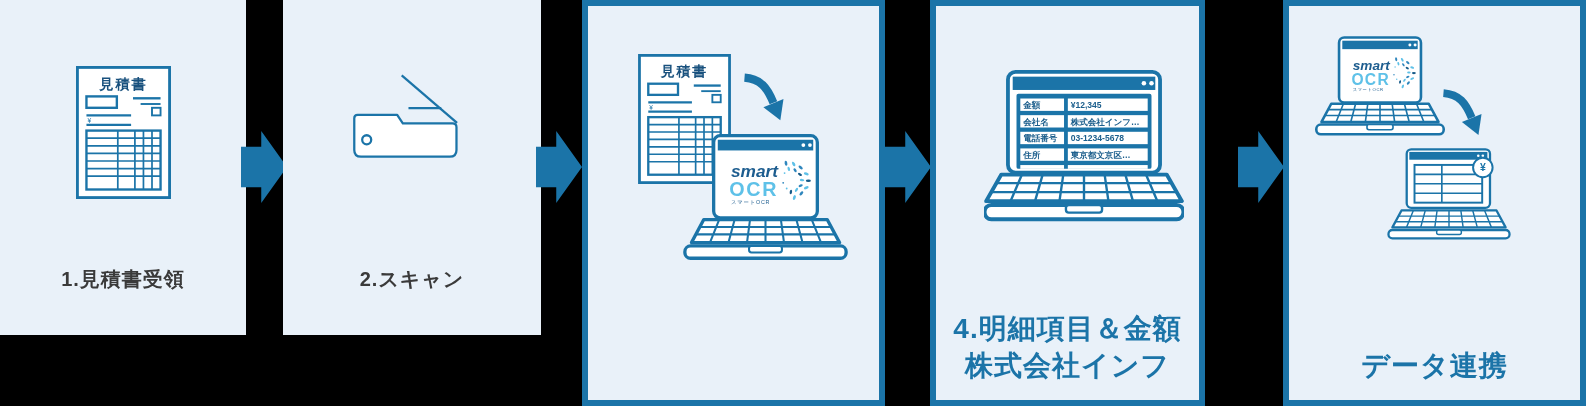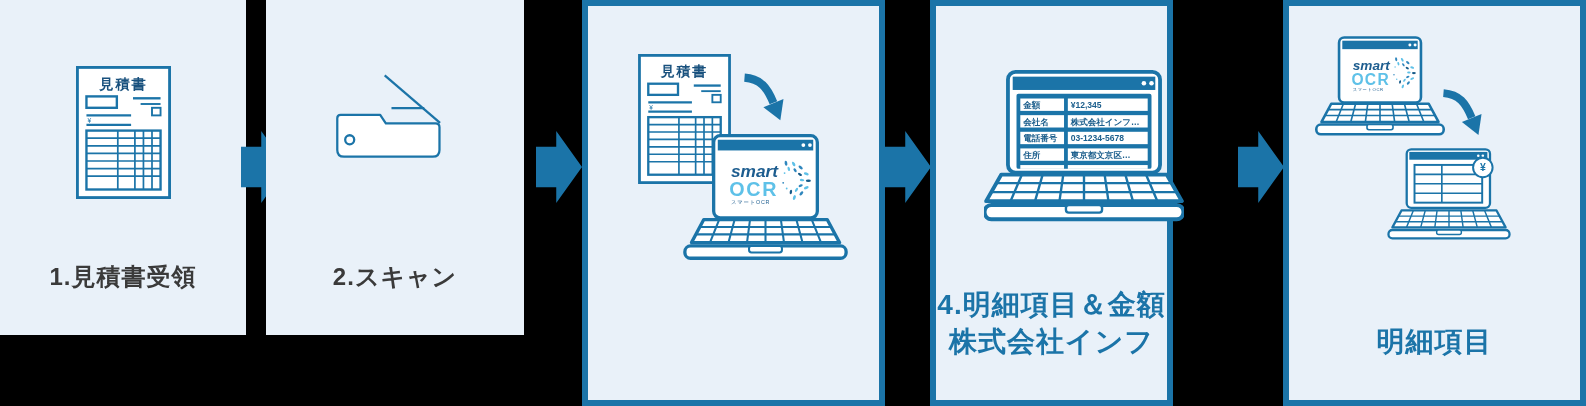--- a/index.html
+++ b/index.html
@@ -2,33 +2,33 @@
 <html><head>
 <meta charset="utf-8">
 <style>
   html,body{margin:0;padding:0;background:#000;}
   .canvas{position:relative;width:1586px;height:406px;background:#000000;overflow:hidden;
           font-family:"Liberation Sans","DejaVu Sans",sans-serif;}
   .panel{position:absolute;top:0;background:#e9f1f9;box-sizing:border-box;}
   .panel.bordered{border:6px solid #1b74a8;height:406px;}
   .panel.plain{height:335px;}
   .p1{left:0;width:246px;}
-  .p2{left:266px;width:258px;}
+  .p2{left:283px;width:258px;}
   .p3{left:582px;width:303px;}
-  .p4{left:930px;width:243px;}
+  .p4{left:930px;width:275px;}
   .p5{left:1283px;width:303px;}
   .flow-arrow{position:absolute;top:131px;width:46px;height:72px;background:#1b74a8;
         clip-path:polygon(0 22%,44% 22%,44% 0,100% 50%,44% 100%,44% 78%,0 78%);}
   .a1{left:241px;} .a2{left:536px;} .a3{left:885px;} .a4{left:1238px;}
   .icon{position:absolute;}
   .step-label{position:absolute;left:0;right:0;text-align:center;font-weight:bold;letter-spacing:1px;}
-  .label-dark{color:#3a3a3a;font-size:24px;bottom:42px;}
+  .label-dark{color:#3a3a3a;font-size:20px;bottom:42px;}
   .label-blue{color:#1b74a8;font-size:28px;line-height:37px;}
   .lb-one{bottom:55px;}
-  .lb-two{bottom:40px;margin-top:44px;}
+  .lb-two{bottom:16px;margin-top:44px;}
   svg text{font-family:"Liberation Sans","DejaVu Sans",sans-serif;}
 </style>
 </head>
 <body>
 
 <div class="canvas">
 
   <div class="panel plain p1">
     <svg class="icon" style="left:76px;top:66px;" width="95" height="133" viewBox="0 0 100 140">
       <rect x="1.5" y="1.5" width="97" height="137" fill="#ffffff" stroke="#1b74a8" stroke-width="3"></rect>
@@ -223,17 +223,17 @@
       </g>
       <g>
         <path d="M22,96 L168,96 L182,122 L8,122 Z" fill="#ffffff" stroke="#1b74a8" stroke-width="3.5" stroke-linejoin="round"></path>
         <path d="M17.3,104.7 H172.7 M12.7,113.3 H177.3 M40.2,96 L29.7,122 M58.5,96 L51.5,122 M76.7,96 L73.2,122 M95,96 L95,122 M113.2,96 L116.7,122 M131.5,96 L138.5,122 M149.7,96 L160.2,122" stroke="#1b74a8" stroke-width="2.2" fill="none"></path>
         <rect x="2" y="126" width="186" height="13" rx="6" fill="#ffffff" stroke="#1b74a8" stroke-width="3.5"></rect>
         <rect x="76" y="126" width="38" height="7" rx="3" fill="#ffffff" stroke="#1b74a8" stroke-width="2.2"></rect>
       </g>
     </svg>
 
     <div class="step-label label-blue lb-two">
-      <div>明細項目</div>
+      <div>データ連携</div>
     </div>
   </div>
 
 </div>
 
 </body></html>

